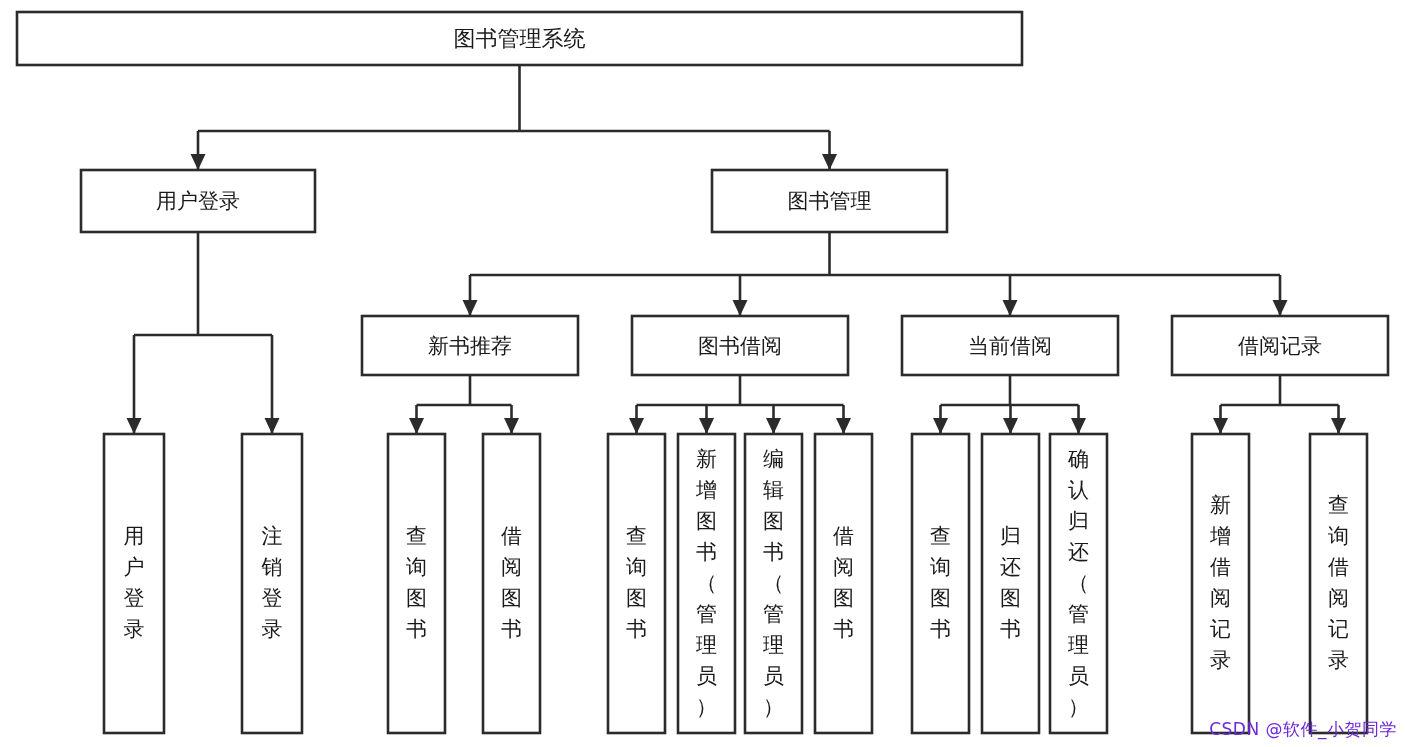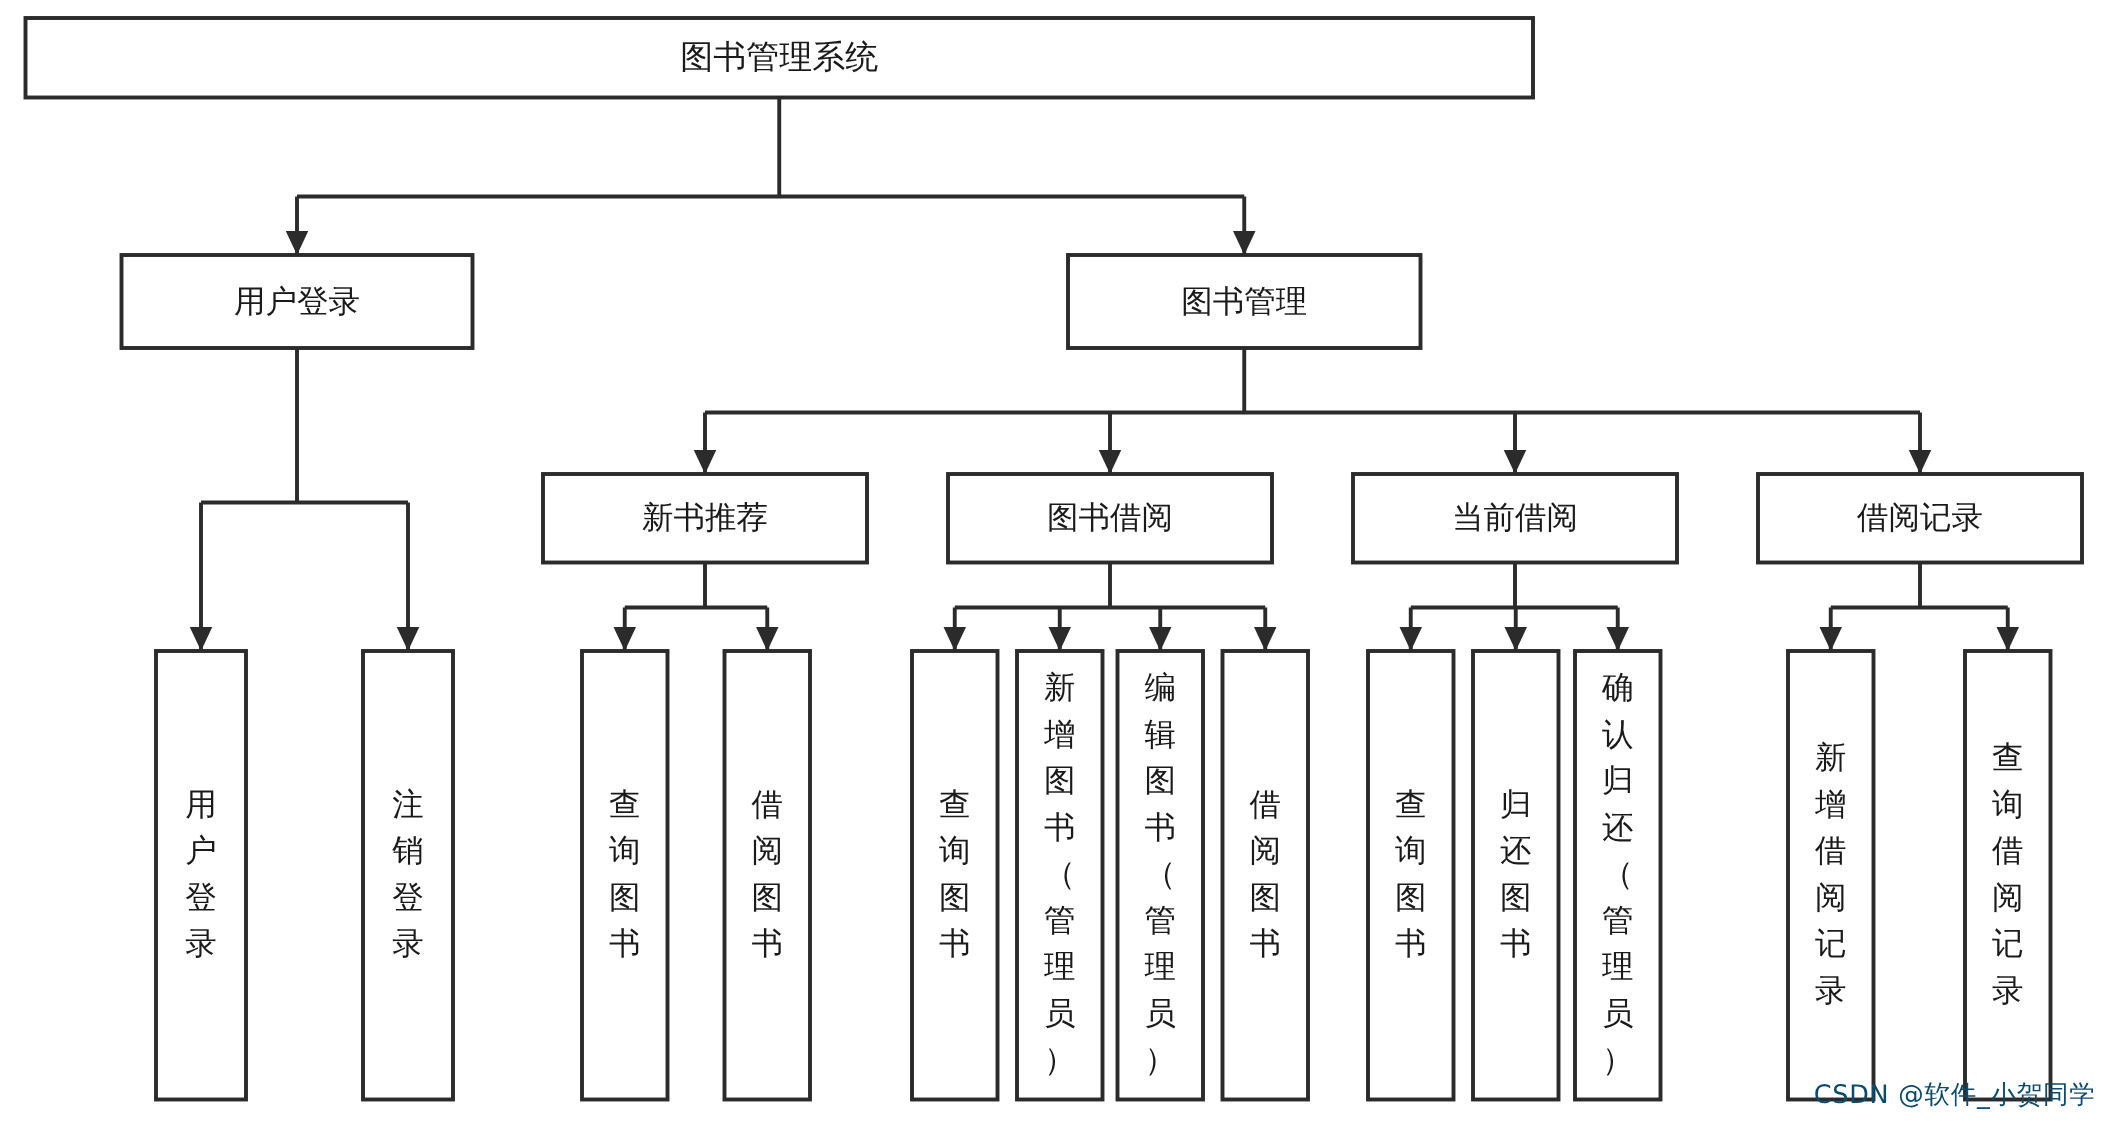--- a/index.html
+++ b/index.html
@@ -48,21 +48,21 @@
   .leaf-label {
     fill: #1a1a1a;
     font-family: "DejaVu Sans", "Liberation Sans", sans-serif;
     font-size: 21px;
     text-anchor: middle;
   }
   .watermark {
     position: absolute;
     right: 8px;
     bottom: 6px;
-    color: #0c4a6e;
+    color: #6d28d9;
     font-size: 17px;
     font-family: "DejaVu Sans", "Liberation Sans", sans-serif;
     white-space: nowrap;
     letter-spacing: 0.5px;
   }
 </style>
 </head>
 <body>
 
 <svg id="diagram" viewBox="0 0 1405 747" xmlns="http://www.w3.org/2000/svg">

